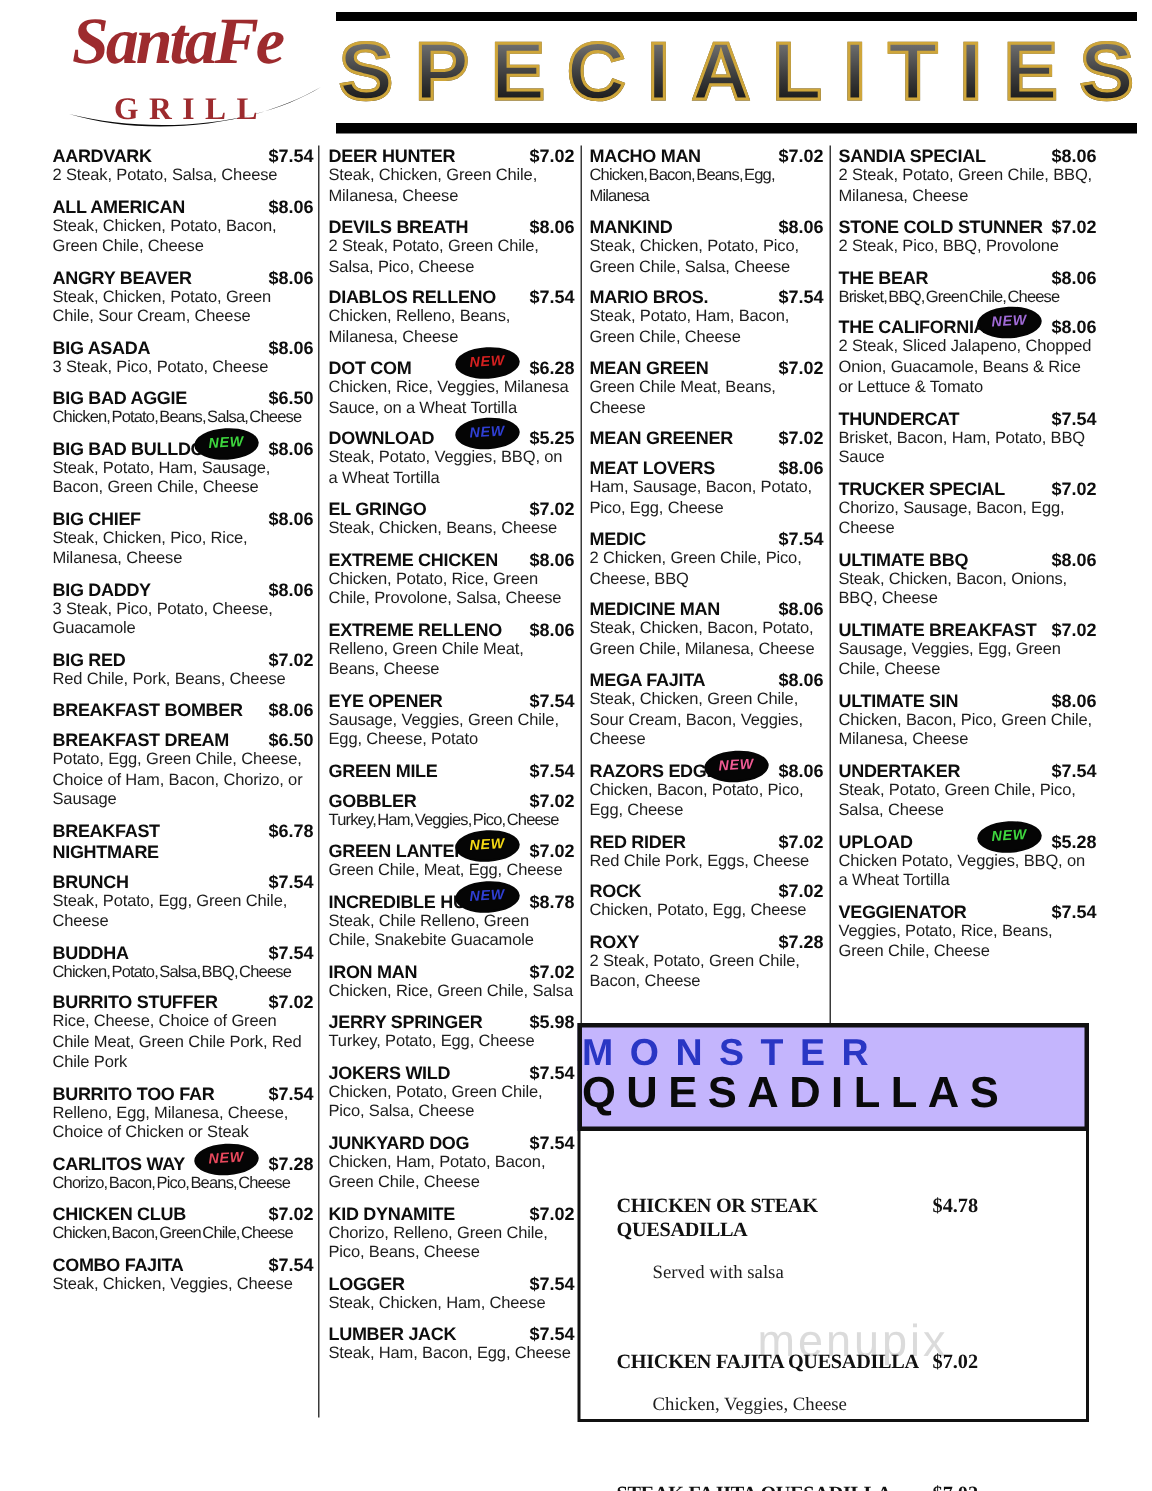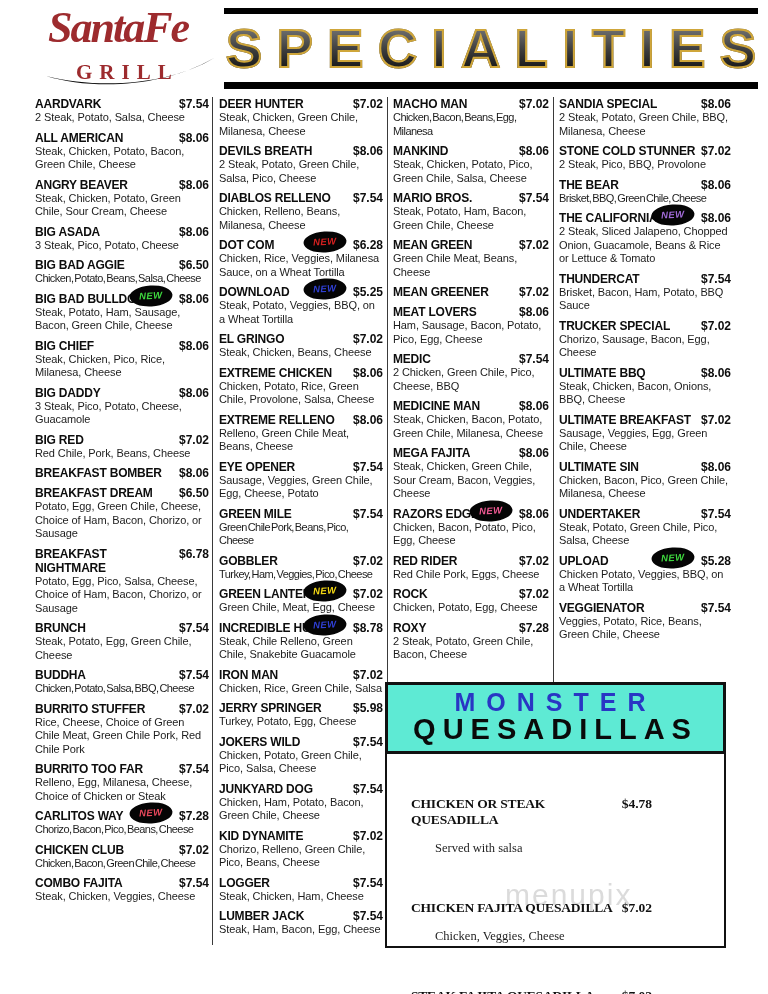--- a/index.html
+++ b/index.html
@@ -60,22 +60,22 @@
     background:#050505;border-radius:50%;padding:3px 8px 4px;
     font-size:9.5px;font-weight:bold;font-style:italic;letter-spacing:.5px;
     transform:rotate(-3deg);box-shadow:0 0 0 1.5px #050505;
   }
   
   #ques{
     position:absolute;left:385px;top:682px;width:337px;height:262px;
     border:2px solid #111;background:#fff;
   }
   #ques-title{
-    border:3px solid #111;margin:-2px;background:#5eead4;
-    text-align:center;padding:5px 12px 7px;position:relative;z-index:1;
+    border:3px solid #111;margin:-2px;background:#c4b5fd;
+    padding:5px 0 7px;position:relative;z-index:1;
   }
   .ques-t1{color:#2936c4;font-weight:bold;font-size:25px;letter-spacing:11px;line-height:25px;}
   .ques-t2{color:#0a0a0a;font-weight:bold;font-size:29px;letter-spacing:7px;line-height:29px;}
   .qi{margin:8px 12px 0 24px;font-family:"Liberation Serif",serif;position:relative;z-index:1;}
   .qi-head{display:flex;font-weight:bold;font-size:13.5px;line-height:16px;color:#111;margin-top:44px;}
   .qi-name{width:70%;letter-spacing:-0.2px;}
   .qi-price{white-space:nowrap;}
   .qi-desc{font-size:12.5px;line-height:15px;padding-left:24px;color:#1e1e1e;margin-top:13px;}
   .watermark{
     position:absolute;left:118px;top:194px;z-index:0;
@@ -215,21 +215,20 @@
     </div>
     <div class="mi-desc">Potato, Egg, Green Chile, Cheese, Choice of Ham, Bacon, Chorizo, or Sausage</div>
   </div>
 
   <div class="mi">
 
     <div class="mi-head">
       <span class="mi-name">BREAKFAST NIGHTMARE</span>
       <span class="mi-price">$6.78</span>
     </div>
-    <div class="mi-desc">Potato, Egg, Pico, Salsa, Cheese, Choice of Ham, Bacon, Chorizo, or Sausage</div>
   </div>
 
   <div class="mi">
 
     <div class="mi-head">
       <span class="mi-name">BRUNCH</span>
       <span class="mi-price">$7.54</span>
     </div>
     <div class="mi-desc">Steak, Potato, Egg, Green Chile, Cheese</div>
   </div>
@@ -369,21 +368,20 @@
     </div>
     <div class="mi-desc">Sausage, Veggies, Green Chile, Egg, Cheese, Potato</div>
   </div>
 
   <div class="mi">
 
     <div class="mi-head">
       <span class="mi-name">GREEN MILE</span>
       <span class="mi-price">$7.54</span>
     </div>
-    <div class="mi-desc tight">Green Chile Pork, Beans, Pico, Cheese</div>
   </div>
 
   <div class="mi">
 
     <div class="mi-head">
       <span class="mi-name">GOBBLER</span>
       <span class="mi-price">$7.02</span>
     </div>
     <div class="mi-desc tight">Turkey, Ham, Veggies, Pico, Cheese</div>
   </div>

